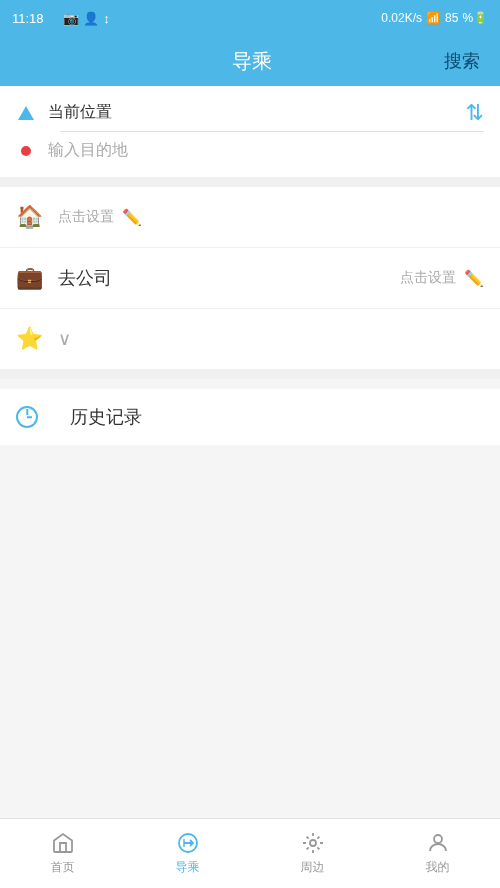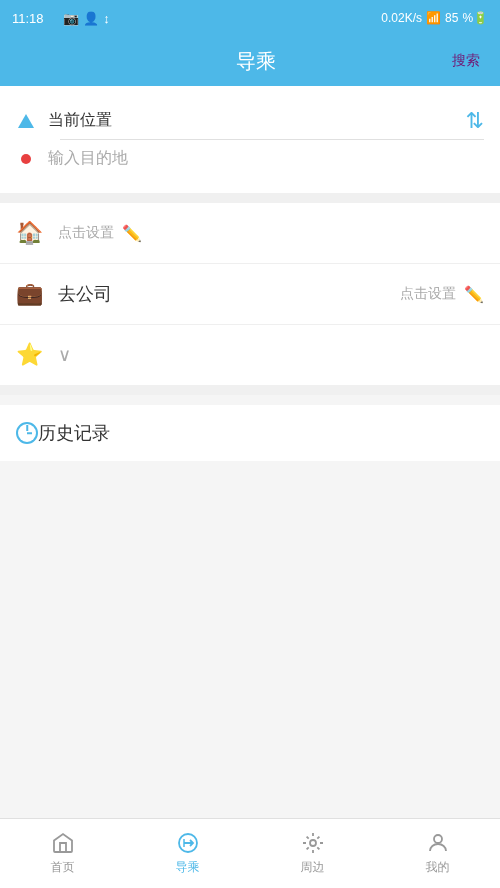--- a/index.html
+++ b/index.html
@@ -38,30 +38,30 @@
       padding: 0 20px;
     }
     .header-title {
       color: white;
       font-size: 20px;
       font-weight: 500;
       flex: 1;
       text-align: center;
     }
     .header-search {
-      color: #701a75;
-      font-size: 14px;
+      color: #0c4a6e;
+      font-size: 18px;
       cursor: pointer;
     }
     .header-left { width: 40px; }
 
     
     .search-section {
       background: white;
-      padding: 16px 16px;
+      padding: 8px 16px;
     }
     .search-row {
       display: flex;
       align-items: center;
       padding: 8px 0;
       position: relative;
     }
     .search-icon-current {
       width: 20px;
       height: 20px;
@@ -159,20 +159,21 @@
 
     
     .history-section {
       background: white;
       margin-top: 10px;
     }
     .history-item {
       display: flex;
       align-items: center;
       padding: 16px 16px;
+      gap: 32px;
     }
     .history-label {
       font-size: 18px;
       color: #333;
     }
 
     
     .bottom-nav {
       position: absolute;
       bottom: 0;

